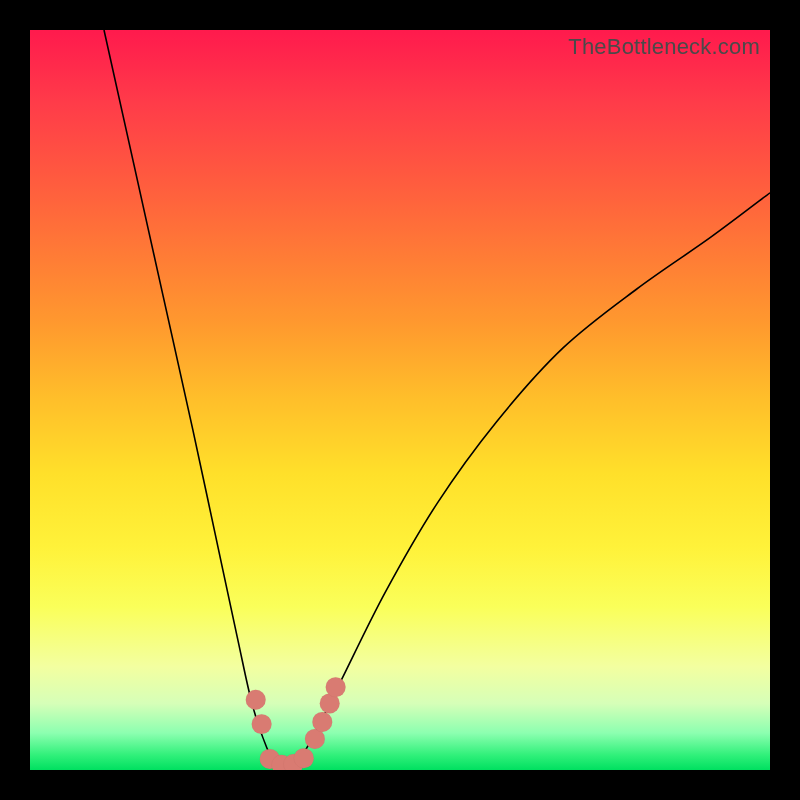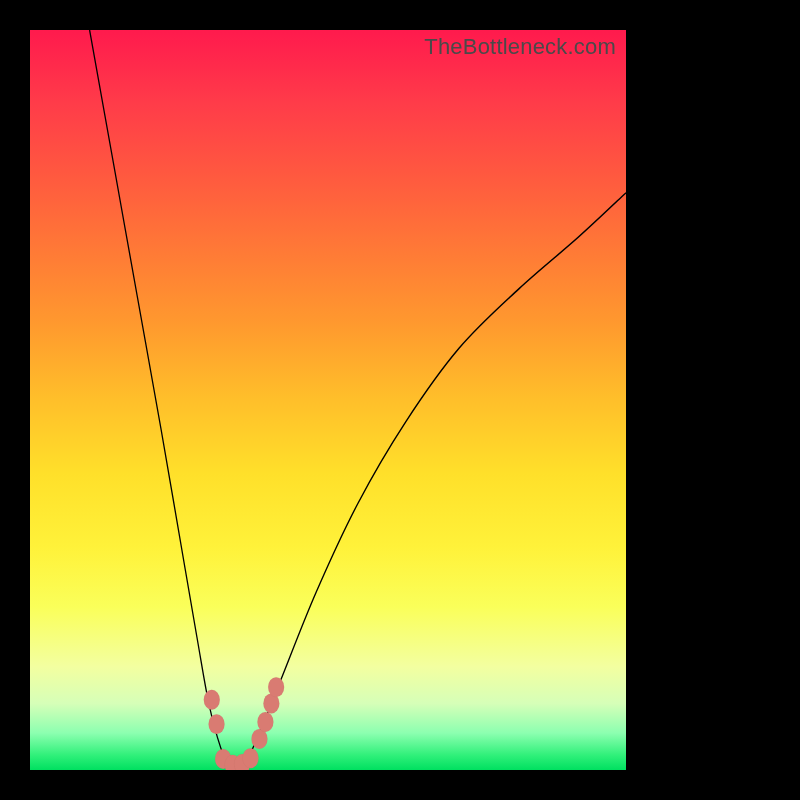--- a/index.html
+++ b/index.html
@@ -14,21 +14,21 @@
   .frame {
     position: relative;
     width: 800px;
     height: 800px;
     background: #000;
   }
   .plot {
     position: absolute;
     left: 30px;
     top: 30px;
-    width: 596px;
+    width: 740px;
     height: 740px;
     
     background: linear-gradient(
       to bottom,
       #ff1a4d 0%,
       #ff3c49 10%,
       #ff5a3f 20%,
       #ff7a36 30%,
       #ff9a2e 40%,
       #ffbf2a 50%,

